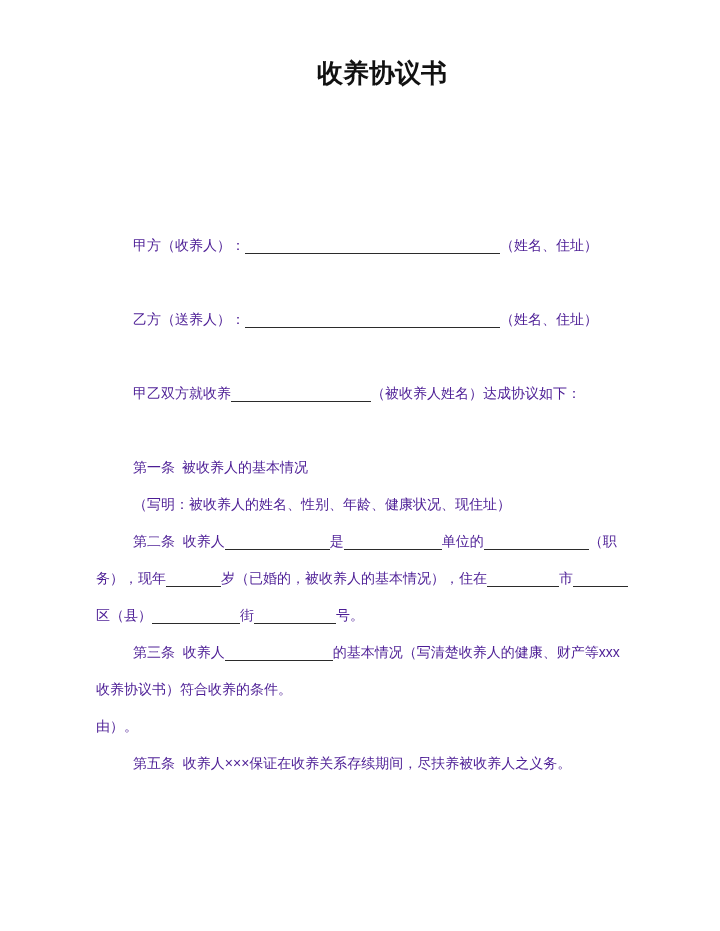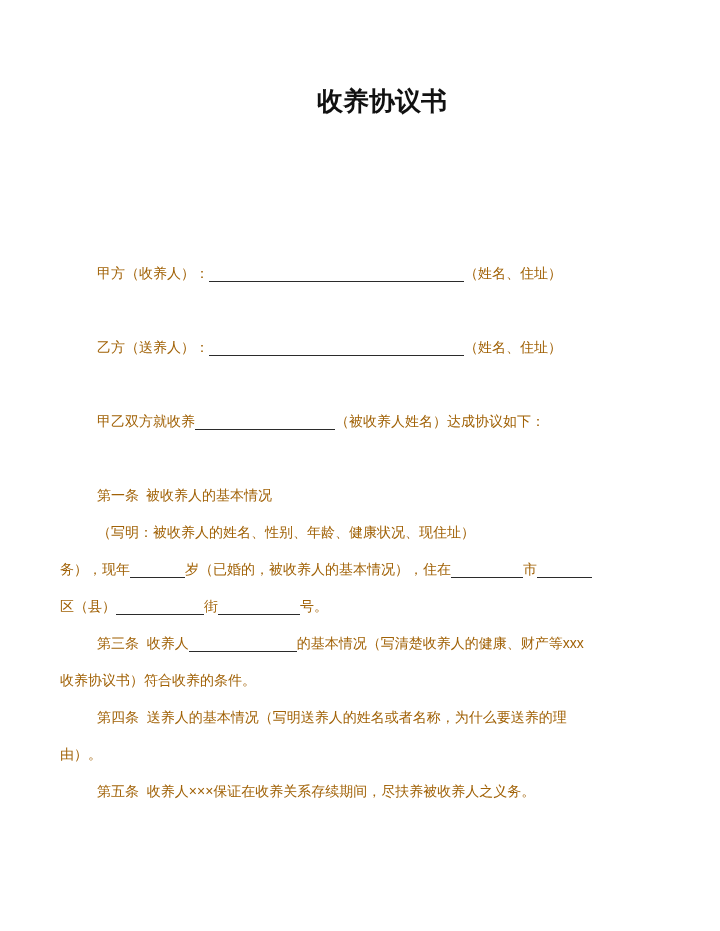--- a/index.html
+++ b/index.html
@@ -15,32 +15,32 @@
     background: #ffffff;
     overflow: hidden;
     color: #1c1c1c;
   }
   .doc-title {
     font-family: "Liberation Serif", "DejaVu Serif", serif;
     font-weight: bold;
     font-size: 26px;
     line-height: 36px;
     text-align: center;
-    margin: 84px 0 0 0;
+    margin: 56px 0 0 0;
     color: #111111;
     padding-left: 44px;
   }
   .doc-body {
     margin-top: 135px;
-    padding-left: 60px;
+    padding-left: 96px;
     padding-right: 20px;
     font-family: "Liberation Sans", "DejaVu Sans", sans-serif;
     font-size: 14px;
     line-height: 37px;
-    color: #a16207;
+    color: #4c1d95;
   }
   .line {
     white-space: pre;
   }
   .line.indent {
     padding-left: 37px;
   }
   .line.gap {
     margin-top: 37px;
     font-family: Liberation Serif, serif;
@@ -56,21 +56,21 @@
 <body>
 
 <div class="page">
   <h1 class="doc-title">收养协议书</h1>
   <div class="doc-body" id="doc-body">
       <div class="line indent"><span>甲方（收养人）：</span><span class="blank" style="width: 255px;"></span><span>（姓名、住址）</span></div>
       <div class="line indent gap"><span>乙方（送养人）：</span><span class="blank" style="width: 255px;"></span><span>（姓名、住址）</span></div>
       <div class="line indent gap"><span>甲乙双方就收养</span><span class="blank" style="width: 140px;"></span><span>（被收养人姓名）达成协议如下：</span></div>
       <div class="line indent gap"><span>第一条  被收养人的基本情况</span></div>
       <div class="line indent"><span>（写明：被收养人的姓名、性别、年龄、健康状况、现住址）</span></div>
+      <div class="line indent"><span>第二条  收养人</span><span class="blank" style="width: 105px;"></span><span>是</span><span class="blank" style="width: 98px;"></span><span>单位的</span><span class="blank" style="width: 105px;"></span><span>（职</span></div>
       <div class="line"><span>务），现年</span><span class="blank" style="width: 55px;"></span><span>岁（已婚的，被收养人的基本情况），住在</span><span class="blank" style="width: 72px;"></span><span>市</span><span class="blank" style="width: 55px;"></span></div>
       <div class="line"><span>区（县）</span><span class="blank" style="width: 88px;"></span><span>街</span><span class="blank" style="width: 82px;"></span><span>号。</span></div>
       <div class="line indent"><span>第三条  收养人</span><span class="blank" style="width: 108px;"></span><span>的基本情况（写清楚收养人的健康、财产等xxx</span></div>
       <div class="line"><span>收养协议书）符合收养的条件。</span></div>
-      <div class="line indent"><span>第四条  送养人的基本情况（写明送养人的姓名或者名称，为什么要送养的理</span></div>
       <div class="line"><span>由）。</span></div>
       <div class="line indent"><span>第五条  收养人×××保证在收养关系存续期间，尽扶养被收养人之义务。</span></div>
     </div>
 </div>
 
 </body></html>

